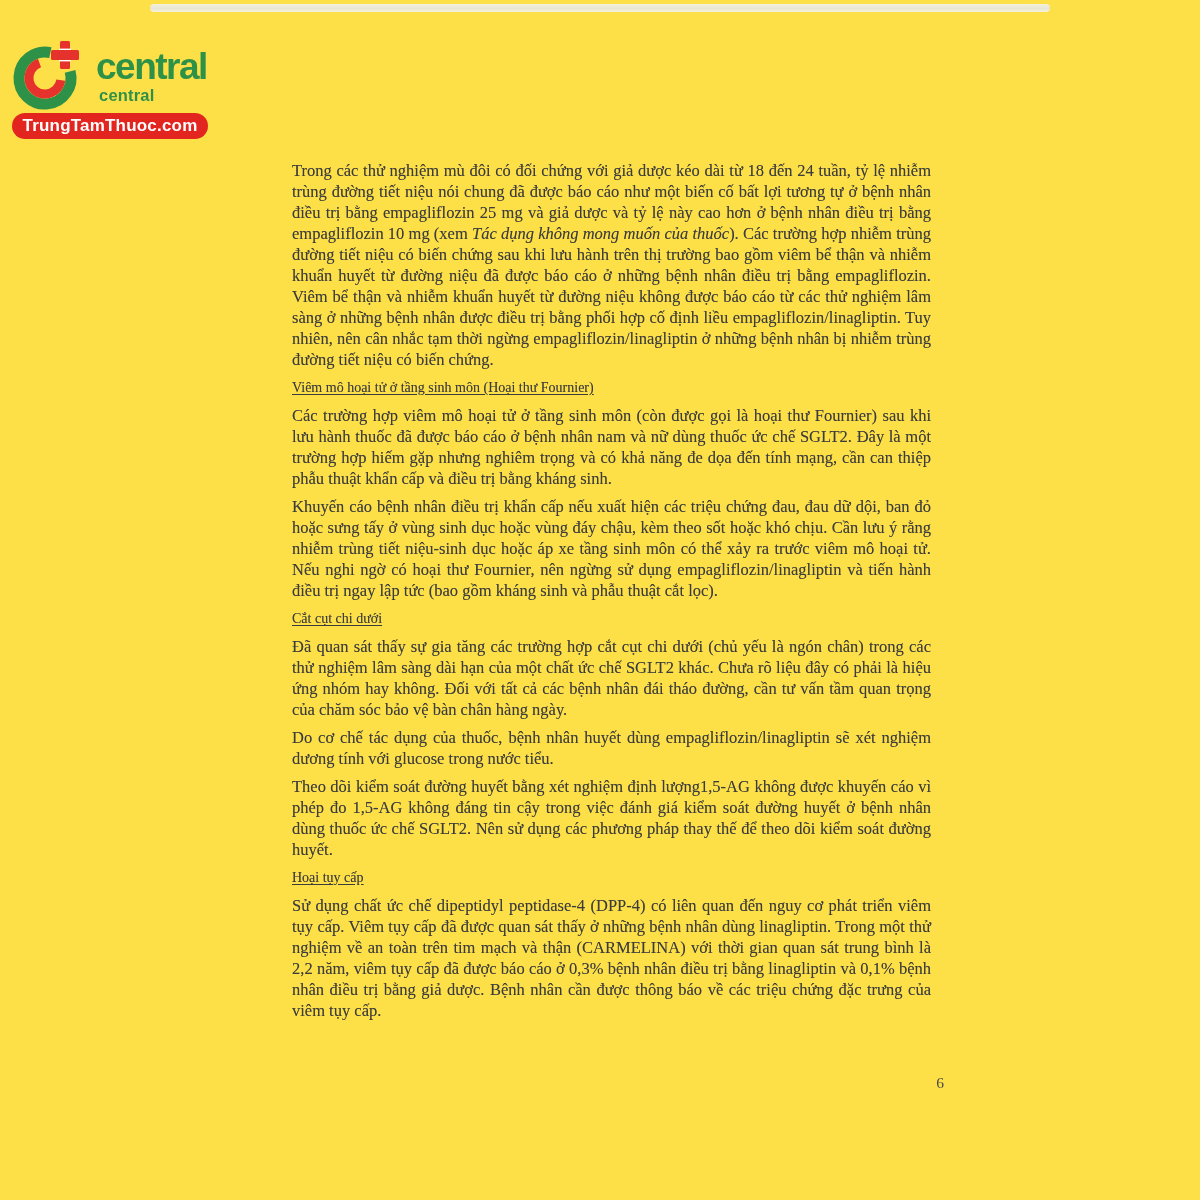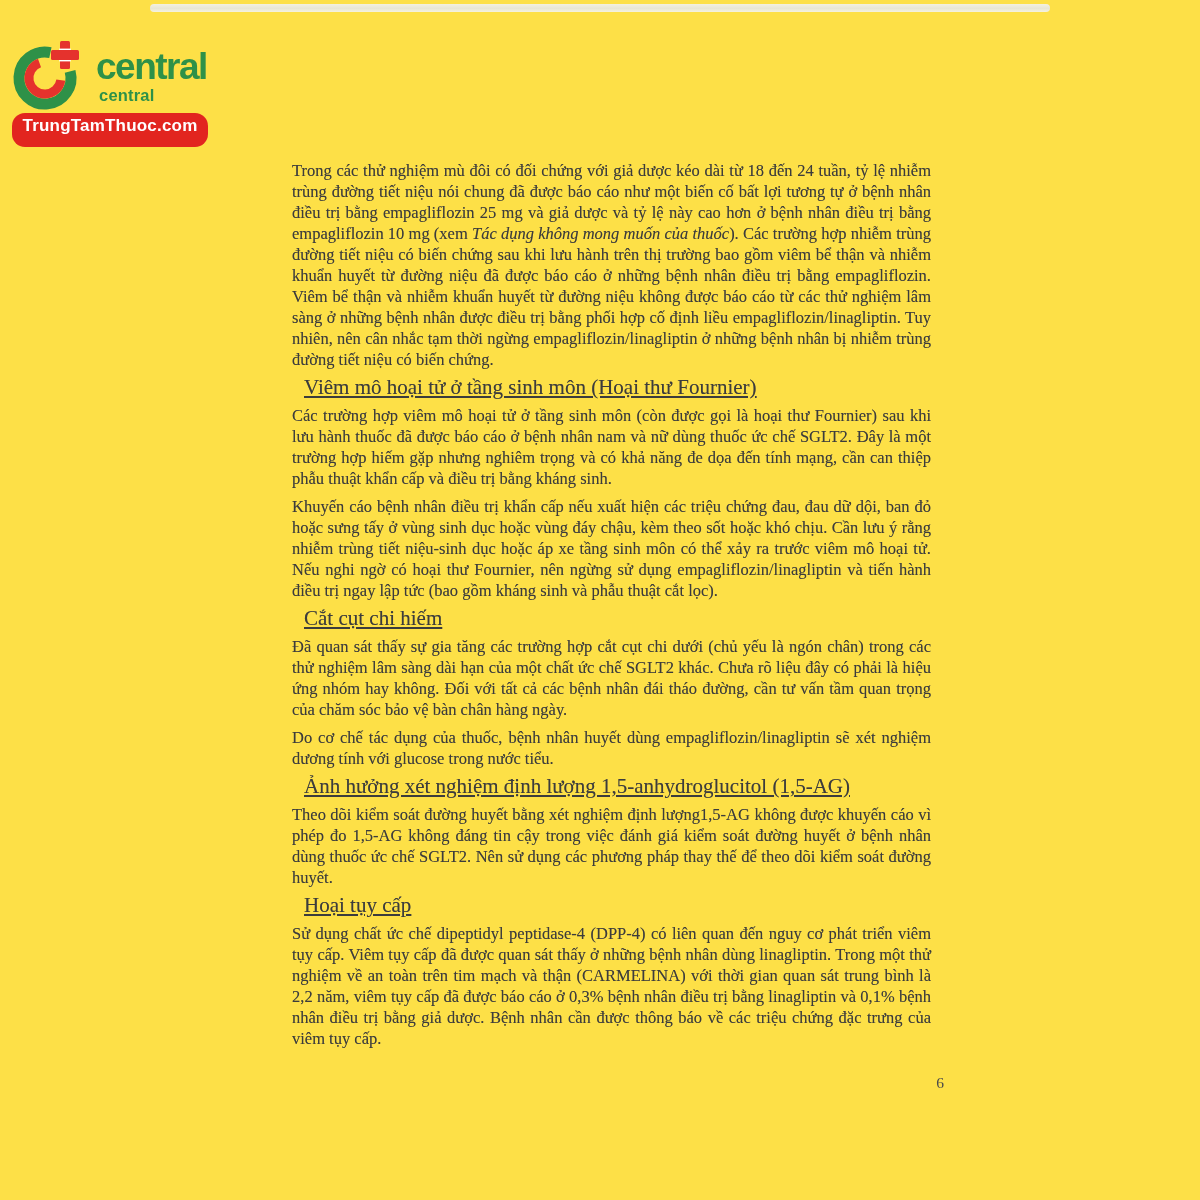--- a/index.html
+++ b/index.html
@@ -35,21 +35,21 @@
     font-size: 37px; font-weight: bold; letter-spacing: -1.5px;
     color: var(--brand-green);
   }
   .brand-sub {
     position: absolute; left: 87px; top: 50px;
     font-size: 16.5px; font-weight: bold; letter-spacing: 0.2px;
     color: var(--brand-green);
   }
   .website-pill {
     position: absolute; left: 0; top: 77px;
-    width: 196px; height: 34px;
+    width: 196px; height: 26px;
     background: var(--brand-red);
     border-radius: 13px;
     color: #ffffff;
     font-size: 17px; font-weight: bold;
     text-align: center; line-height: 26px;
     letter-spacing: 0.2px;
   }
 
   
   .content {
@@ -57,26 +57,26 @@
     left: 292px; top: 160px;
     width: 657px;
     color: #3c3c3c;
     font-size: 16.5px;
     line-height: 21px;
     text-align: justify;
     text-shadow: 0 0 0.5px rgba(70,70,70,0.45);
   }
   .content p { margin: 0 18px 7px 0; }
   .content h2 {
-    font-size: 21px;
+    font-size: 14px;
     font-weight: normal;
     text-align: left;
     text-decoration: underline;
     text-underline-offset: 2px;
-    margin: 0 0 7px 12px;
+    margin: 0 0 7px 0;
   }
   .page-number {
     position: absolute;
     left: 928px; top: 1074px;
     width: 24px;
     text-align: center;
     font-size: 15.5px;
     color: #4a4a4a;
   }
 </style>
@@ -111,26 +111,25 @@
   </div>
 
   <div class="content">
 
     <p><span>Trong các thử nghiệm mù đôi có đối chứng với giả dược kéo dài từ 18 đến 24 tuần, tỷ lệ nhiễm trùng đường tiết niệu nói chung đã được báo cáo như một biến cố bất lợi tương tự ở bệnh nhân điều trị bằng empagliflozin 25 mg và giả dược và tỷ lệ này cao hơn ở bệnh nhân điều trị bằng empagliflozin 10 mg (xem </span><i>Tác dụng không mong muốn của thuốc</i><span>). Các trường hợp nhiễm trùng đường tiết niệu có biến chứng sau khi lưu hành trên thị trường bao gồm viêm bể thận và nhiễm khuẩn huyết từ đường niệu đã được báo cáo ở những bệnh nhân điều trị bằng empagliflozin. Viêm bể thận và nhiễm khuẩn huyết từ đường niệu không được báo cáo từ các thử nghiệm lâm sàng ở những bệnh nhân được điều trị bằng phối hợp cố định liều empagliflozin/linagliptin. Tuy nhiên, nên cân nhắc tạm thời ngừng empagliflozin/linagliptin ở những bệnh nhân bị nhiễm trùng đường tiết niệu có biến chứng.</span></p>
 
     <h2>Viêm mô hoại tử ở tầng sinh môn (Hoại thư Fournier)</h2>
     <p>Các trường hợp viêm mô hoại tử ở tầng sinh môn (còn được gọi là hoại thư Fournier) sau khi lưu hành thuốc đã được báo cáo ở bệnh nhân nam và nữ dùng thuốc ức chế SGLT2. Đây là một trường hợp hiếm gặp nhưng nghiêm trọng và có khả năng đe dọa đến tính mạng, cần can thiệp phẫu thuật khẩn cấp và điều trị bằng kháng sinh.</p>
     <p>Khuyến cáo bệnh nhân điều trị khẩn cấp nếu xuất hiện các triệu chứng đau, đau dữ dội, ban đỏ hoặc sưng tấy ở vùng sinh dục hoặc vùng đáy chậu, kèm theo sốt hoặc khó chịu. Cần lưu ý rằng nhiễm trùng tiết niệu-sinh dục hoặc áp xe tầng sinh môn có thể xảy ra trước viêm mô hoại tử. Nếu nghi ngờ có hoại thư Fournier, nên ngừng sử dụng empagliflozin/linagliptin và tiến hành điều trị ngay lập tức (bao gồm kháng sinh và phẫu thuật cắt lọc).</p>
 
-    <h2>Cắt cụt chi hiếm</h2>
+    <h2>Cắt cụt chi dưới</h2>
     <p>Đã quan sát thấy sự gia tăng các trường hợp cắt cụt chi dưới (chủ yếu là ngón chân) trong các thử nghiệm lâm sàng dài hạn của một chất ức chế SGLT2 khác. Chưa rõ liệu đây có phải là hiệu ứng nhóm hay không. Đối với tất cả các bệnh nhân đái tháo đường, cần tư vấn tầm quan trọng của chăm sóc bảo vệ bàn chân hàng ngày.</p>
 
     <p>Do cơ chế tác dụng của thuốc, bệnh nhân huyết dùng empagliflozin/linagliptin sẽ xét nghiệm dương tính với glucose trong nước tiểu.</p>
 
-    <h2>Ảnh hưởng xét nghiệm định lượng 1,5-anhydroglucitol (1,5-AG)</h2>
     <p>Theo dõi kiểm soát đường huyết bằng xét nghiệm định lượng1,5-AG không được khuyến cáo vì phép đo 1,5-AG không đáng tin cậy trong việc đánh giá kiểm soát đường huyết ở bệnh nhân dùng thuốc ức chế SGLT2. Nên sử dụng các phương pháp thay thế để theo dõi kiểm soát đường huyết.</p>
 
     <h2>Hoại tụy cấp</h2>
     <p>Sử dụng chất ức chế dipeptidyl peptidase-4 (DPP-4) có liên quan đến nguy cơ phát triển viêm tụy cấp. Viêm tụy cấp đã được quan sát thấy ở những bệnh nhân dùng linagliptin. Trong một thử nghiệm về an toàn trên tim mạch và thận (CARMELINA) với thời gian quan sát trung bình là 2,2 năm, viêm tụy cấp đã được báo cáo ở 0,3% bệnh nhân điều trị bằng linagliptin và 0,1% bệnh nhân điều trị bằng giả dược. Bệnh nhân cần được thông báo về các triệu chứng đặc trưng của viêm tụy cấp.</p>
 
   </div>
 
   <div class="page-number">6</div>
 
 </div>

